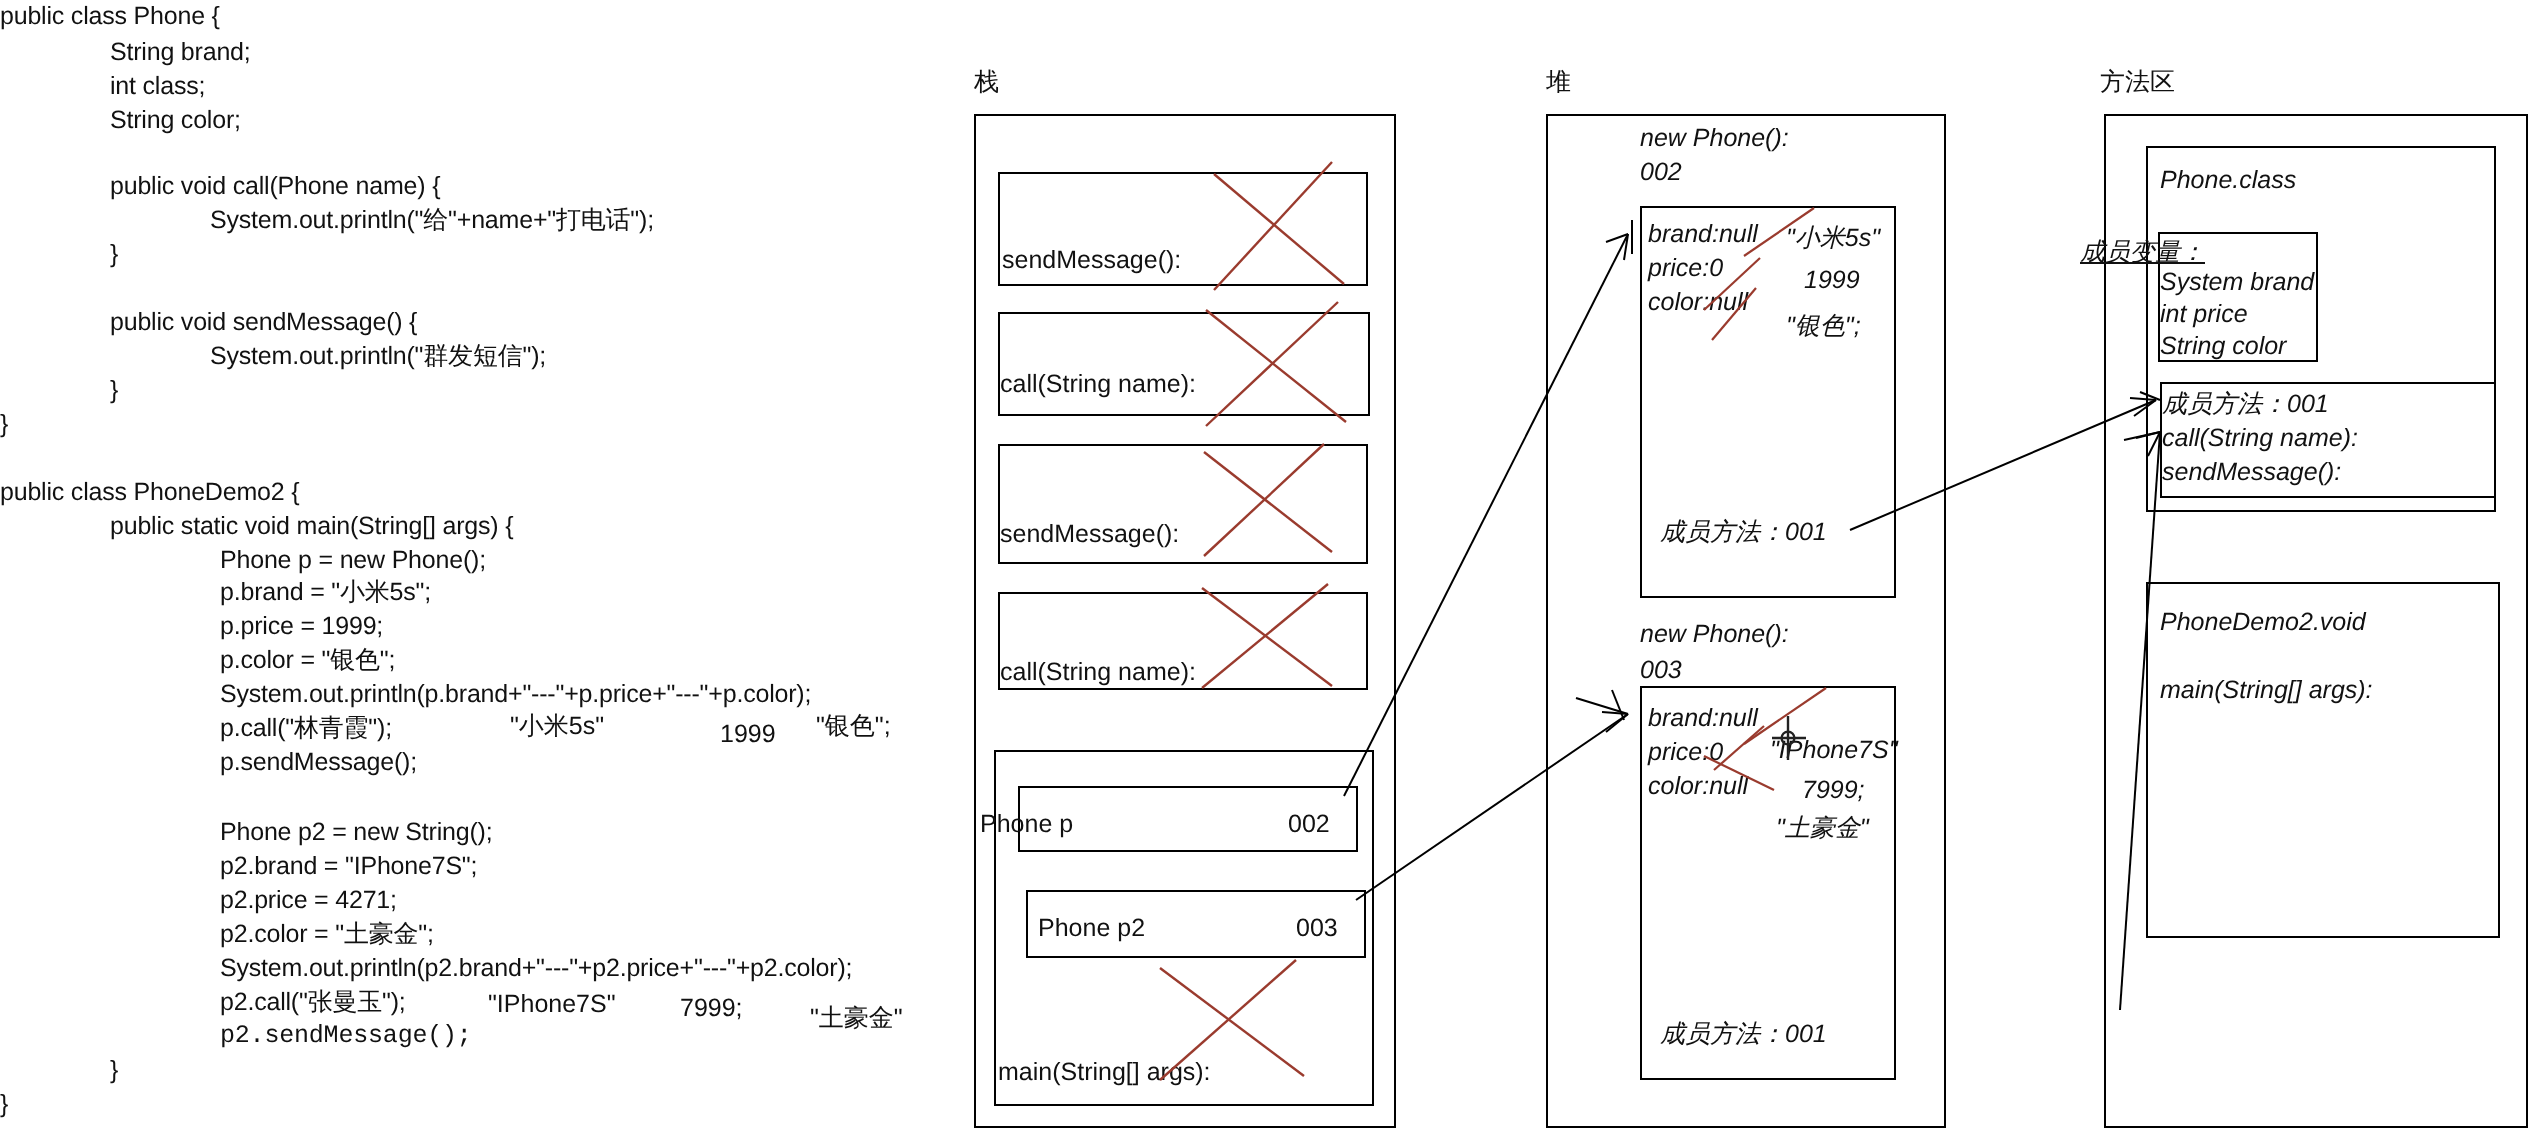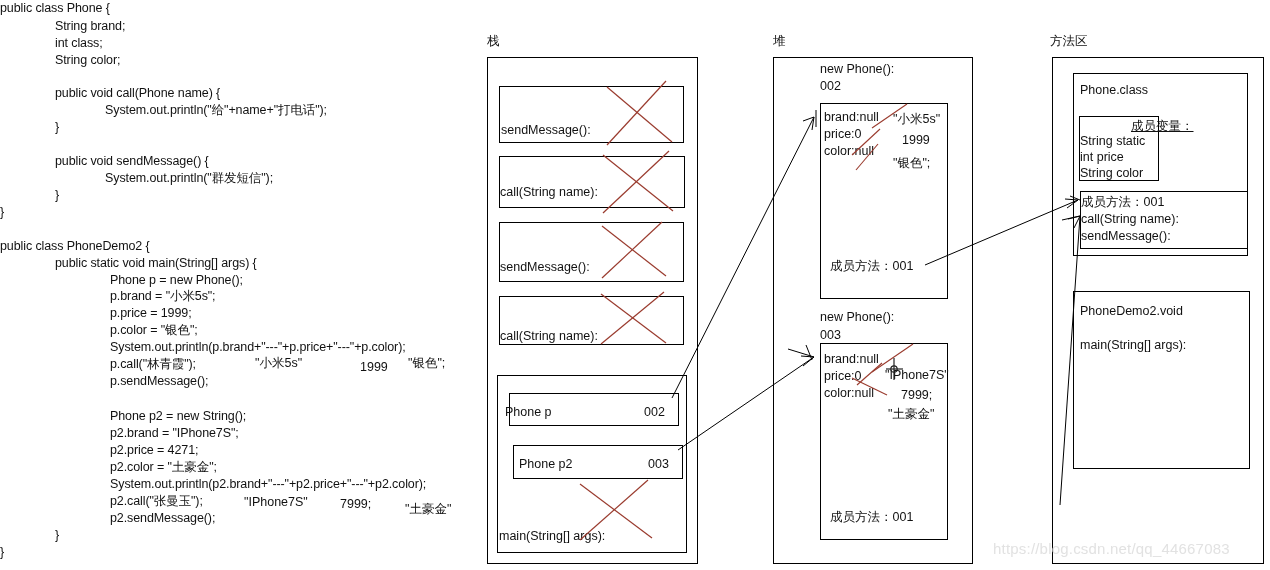--- a/index.html
+++ b/index.html
@@ -71,20 +71,21 @@
     position: absolute;
     font-size: 12.5px;
     white-space: pre;
     color: #111111;
   }
   .plain-label {
     position: absolute;
     font-size: 12.5px;
     white-space: pre;
     color: #111111;
+    font-style: italic;
   }
   .underline-label {
     text-decoration: underline;
   }
 
   
   #overlay {
     position: absolute;
     left: 0; top: 0;
     width: 1270px;
@@ -129,21 +130,21 @@
         <div class="code-line" style="left: 110px; top: 324px;">p.color = "银色";</div>
         <div class="code-line" style="left: 110px; top: 341px;">System.out.println(p.brand+"---"+p.price+"---"+p.color);</div>
         <div class="code-line" style="left: 110px; top: 358px;">p.call("林青霞");</div>
         <div class="code-line" style="left: 110px; top: 375px;">p.sendMessage();</div>
         <div class="code-line" style="left: 110px; top: 410px;">Phone p2 = new String();</div>
         <div class="code-line" style="left: 110px; top: 427px;">p2.brand = "IPhone7S";</div>
         <div class="code-line" style="left: 110px; top: 444px;">p2.price = 4271;</div>
         <div class="code-line" style="left: 110px; top: 461px;">p2.color = "土豪金";</div>
         <div class="code-line" style="left: 110px; top: 478px;">System.out.println(p2.brand+"---"+p2.price+"---"+p2.color);</div>
         <div class="code-line" style="left: 110px; top: 495px;">p2.call("张曼玉");</div>
-        <div class="code-line" style="left: 110px; top: 512px;">p2.sendMessage();</div>
+        <div class="code-line" style="left: 110px; top: 512px; font-family: Liberation Mono, monospace;">p2.sendMessage();</div>
         <div class="code-line" style="left: 55px; top: 529px;">}</div>
         <div class="code-line" style="left: 0px; top: 546px;">}</div>
       </div>
     <div id="code-annotations">
         <div class="annot" style="left: 255px; top: 357px;">"小米5s"</div>
         <div class="annot" style="left: 360px; top: 361px;">1999</div>
         <div class="annot" style="left: 408px; top: 357px;">"银色";</div>
         <div class="annot" style="left: 244px; top: 496px;">"IPhone7S"</div>
         <div class="annot" style="left: 340px; top: 498px;">7999;</div>
         <div class="annot" style="left: 405px; top: 503px;">"土豪金"</div>
@@ -161,21 +162,21 @@
 
   <div class="box" style="left:499px; top:222px; width:185px; height:60px;"></div>
   <div class="box-label" style="left:500px; top:260px;">sendMessage():</div>
 
   <div class="box" style="left:499px; top:296px; width:185px; height:49px;"></div>
   <div class="box-label" style="left:500px; top:329px;">call(String name):</div>
 
   <div class="box" style="left:497px; top:375px; width:190px; height:178px;"></div>
 
   <div class="box" style="left:509px; top:393px; width:170px; height:33px;"></div>
-  <div class="box-label" style="left:505px; top:405px;">Phone p</div>
+  <div class="box-label" style="left:490px; top:405px;">Phone p</div>
   <div class="box-label" style="left:644px; top:405px;">002</div>
 
   <div class="box" style="left:513px; top:445px; width:170px; height:34px;"></div>
   <div class="box-label" style="left:519px; top:457px;">Phone p2</div>
   <div class="box-label" style="left:648px; top:457px;">003</div>
 
   <div class="box-label" style="left:499px; top:529px;">main(String[] args):</div>
 
   <div class="region-title" style="left:773px; top:33px;">堆</div>
   <div class="panel" style="left:773px; top:57px; width:200px; height:507px;"></div>
@@ -202,22 +203,22 @@
   <div class="plain-label" style="left:888px; top:406px;">"土豪金"</div>
   <div class="plain-label" style="left:830px; top:509px;">成员方法：001</div>
 
   <div class="region-title" style="left:1050px; top:33px;">方法区</div>
   <div class="panel" style="left:1052px; top:57px; width:212px; height:507px;"></div>
 
   <div class="box" style="left:1073px; top:73px; width:175px; height:183px;"></div>
   <div class="plain-label" style="left:1080px; top:83px;">Phone.class</div>
 
   <div class="box" style="left:1079px; top:116px; width:80px; height:65px;"></div>
-  <div class="plain-label underline-label" style="left:1131px; top:118px;">成员变量：</div>
-  <div class="plain-label" style="left:1080px; top:134px;">String static</div>
+  <div class="plain-label underline-label" style="left:1040px; top:118px;">成员变量：</div>
+  <div class="plain-label" style="left:1080px; top:134px;">System brand</div>
   <div class="plain-label" style="left:1080px; top:150px;">int price</div>
   <div class="plain-label" style="left:1080px; top:166px;">String color</div>
 
   <div class="box" style="left:1080px; top:191px; width:168px; height:58px;"></div>
   <div class="plain-label" style="left:1081px; top:194px;">成员方法：001</div>
   <div class="plain-label" style="left:1081px; top:212px;">call(String name):</div>
   <div class="plain-label" style="left:1081px; top:229px;">sendMessage():</div>
 
   <div class="box" style="left:1073px; top:291px; width:177px; height:178px;"></div>
   <div class="plain-label" style="left:1080px; top:304px;">PhoneDemo2.void</div>
@@ -267,14 +268,13 @@
       <path d="M1062,220 L1080,216"></path>
       <path d="M1070,196 L1080,200"></path>
     </g>
     <g id="cursor-glyph" stroke="#222222" stroke-width="1.2" fill="none">
       <path d="M894,358 L894,380"></path>
       <path d="M886,369 L903,369"></path>
       <circle cx="894" cy="369" r="3.2"></circle>
     </g>
   </svg>
 
-  <div class="watermark">https://blog.csdn.net/qq_44667083</div>
 </div>
 
 </body></html>

